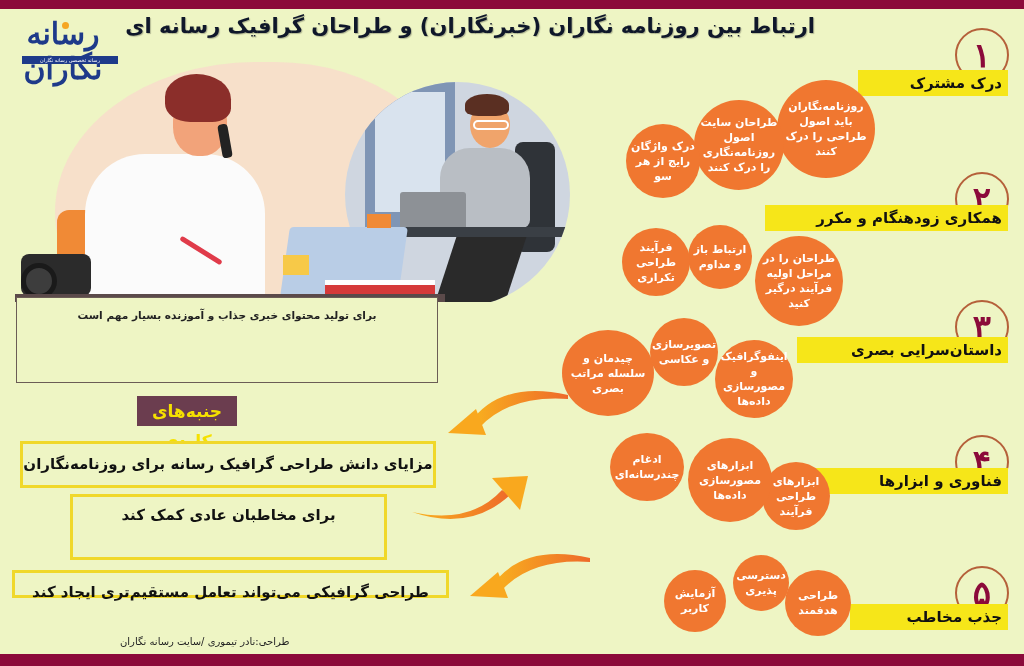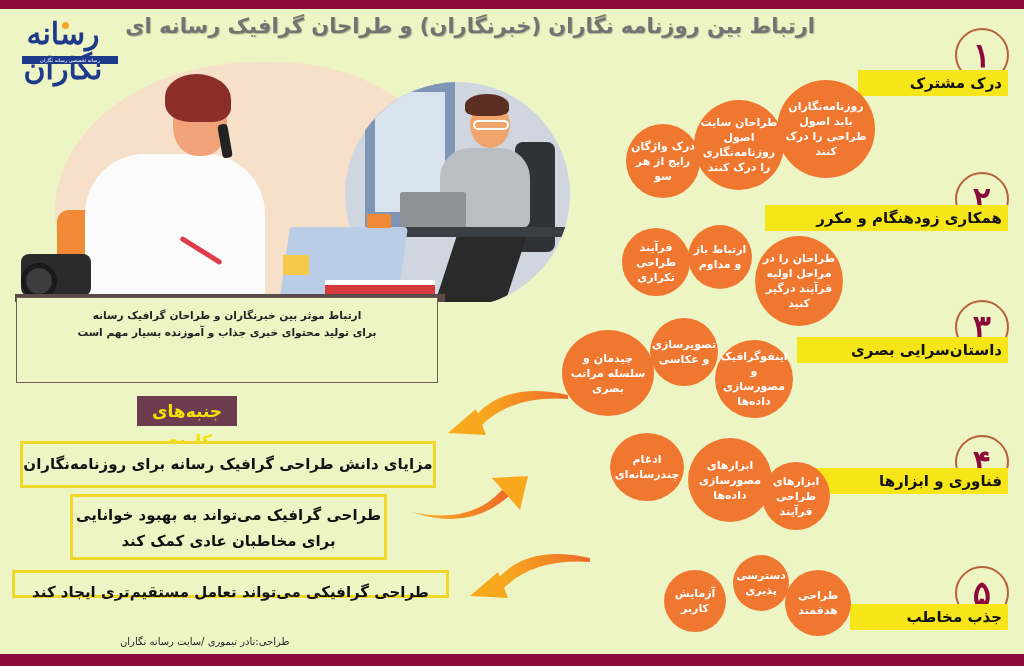--- a/index.html
+++ b/index.html
@@ -1,20 +1,20 @@
 <!DOCTYPE html>
 <html><head>
 <meta charset="utf-8">
 <style>
   *{box-sizing:border-box;margin:0;padding:0}
   html,body{width:1024px;height:666px;overflow:hidden}
   body{background:#eef5c4;font-family:"DejaVu Sans",sans-serif;position:relative;direction:ltr}
   .topbar{position:absolute;left:0;top:0;width:1024px;height:9px;background:#8b0a3a}
   .botbar{position:absolute;left:0;bottom:0;width:1024px;height:12px;background:#8b0a3a}
-  .title{position:absolute;left:215px;top:14px;width:600px;text-align:center;direction:rtl;font-weight:bold;font-size:21px;color:#737373;text-shadow:1px 1px 1px rgba(0,0,0,.25);white-space:nowrap}
+  .title{position:absolute;left:215px;top:14px;width:600px;text-align:center;direction:rtl;font-weight:bold;font-size:21px;color:#0f172a;text-shadow:1px 1px 1px rgba(0,0,0,.25);white-space:nowrap}
   .logo{position:absolute;left:4px;top:10px;width:118px;height:56px}
   .logo-text{position:absolute;left:0;top:6px;width:118px;text-align:center;direction:rtl;font-family:"DejaVu Serif",serif;font-size:30px;font-weight:bold;color:#1e3a8a;letter-spacing:-1px}
   .logo-dot{position:absolute;left:58px;top:12px;width:7px;height:7px;border-radius:50%;background:#f5a623}
   .logo-sub{position:absolute;left:18px;top:46px;width:96px;height:8px;background:#1e3a8a;color:#fff;font-size:5px;text-align:center;direction:rtl;line-height:8px}
 
   
   .illus{position:absolute;left:15px;top:62px;width:560px;height:240px;overflow:hidden}
   .blob{position:absolute;left:40px;top:0;width:400px;height:300px;border-radius:50% 45% 40% 50%;background:#f8dccb;opacity:.85}
   .office{position:absolute;left:330px;top:20px;width:225px;height:225px;border-radius:50%;background:#cfd6e0;overflow:hidden}
   .window-frame{position:absolute;left:20px;top:0;width:90px;height:150px;background:#7f95b5}
@@ -93,31 +93,29 @@
   <div class="laptop1"></div>
   <div class="sticky2"></div>
   <div class="sticky1"></div>
   <div class="books"></div>
   <div class="camera"></div>
   <div class="lens"></div>
   <div class="desk1"></div>
 </div>
 
 <div class="summary">
-  <div>ارتباط موثر بین خبرنگاران و طراحان گرافیک رسانه</div>
   <div>برای تولید محتوای خبری جذاب و آموزنده بسیار مهم است</div>
 </div>
 
 <div class="key-label">جنبه‌های کلیدی</div>
 
 <div class="kbox kbox1">
   <span>مزایای دانش طراحی گرافیک رسانه برای روزنامه‌نگاران</span>
 </div>
 <div class="kbox kbox2">
-  <div>طراحی گرافیک می‌تواند به بهبود خوانایی</div>
   <div>برای مخاطبان عادی کمک کند</div>
 </div>
 <div class="kbox kbox3">
   <span>طراحی گرافیکی می‌تواند تعامل مستقیم‌تری ایجاد کند</span>
 </div>
 
 <svg class="arrow" style="left:440px;top:385px" viewBox="0 0 130 60">
   <defs>
       <linearGradient id="ga" x1="0" x2="1">
         <stop offset="0" stop-color="#f9b21e"></stop>

